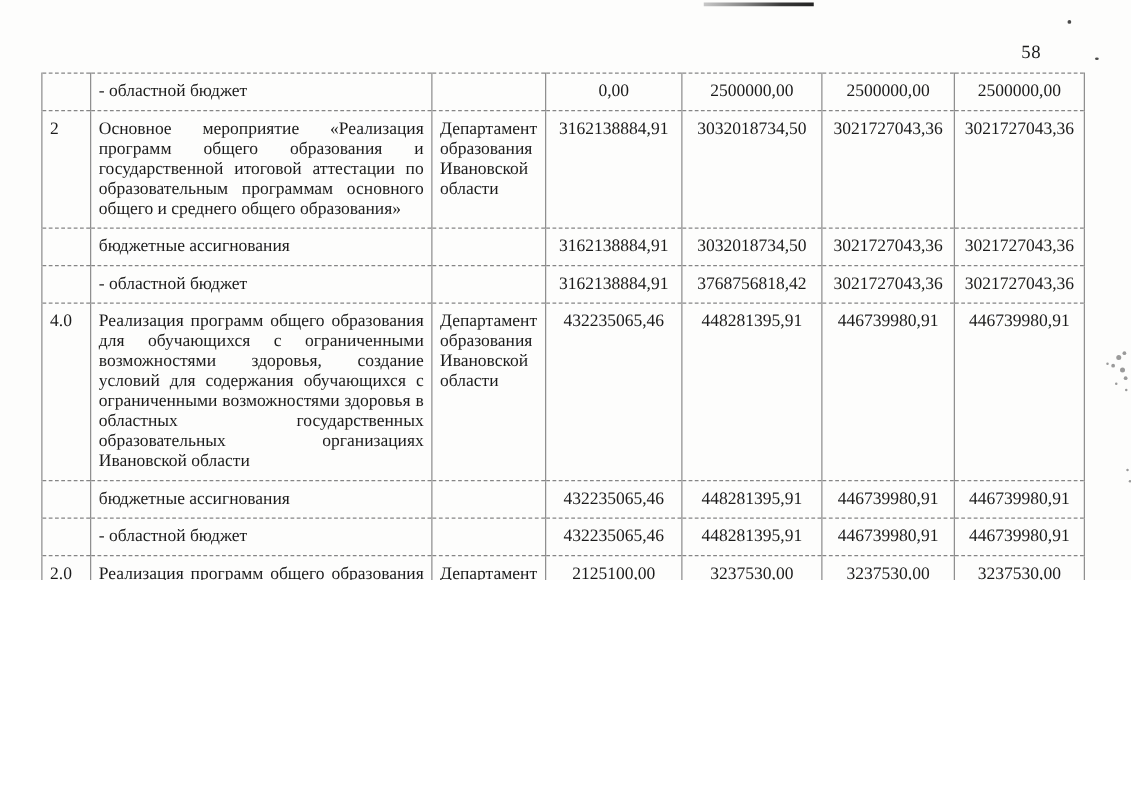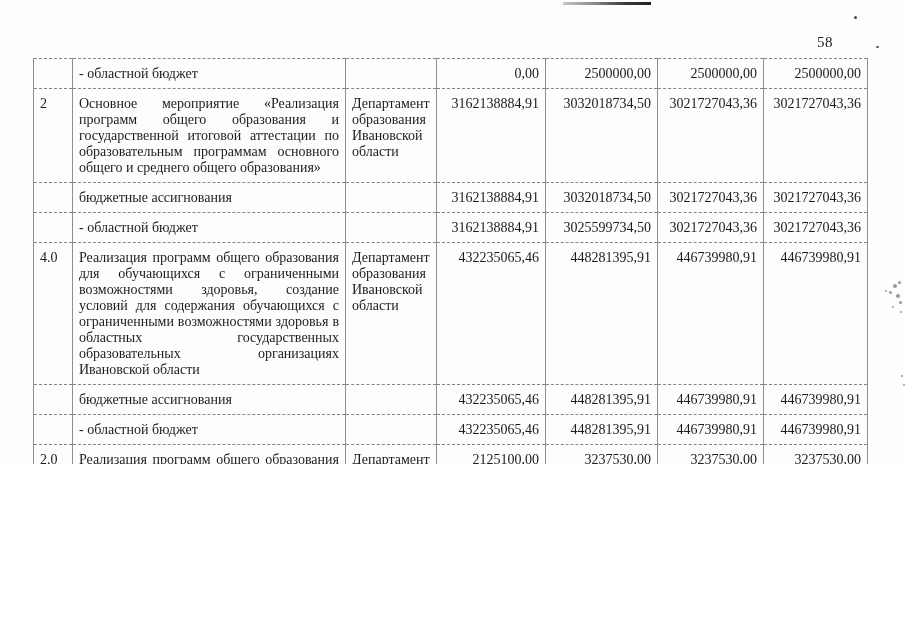--- a/index.html
+++ b/index.html
@@ -64,21 +64,21 @@
     border-top: 1px dashed #858585;
     border-bottom: 1px dashed #858585;
     vertical-align: top;
     padding: 7px 6px 6px 6px;
     overflow: hidden;
   }
   td.c-num  { text-align: left; padding-left: 8px; }
   td.c-desc { text-align: left; }
   tr.row-main td.c-desc { text-align: justify; }
   td.c-dept { padding-left: 2px; padding-right: 2px; }
-  td.c-val  { text-align: right; white-space: nowrap; }
+  td.c-val  { text-align: center; white-space: nowrap; }
 </style>
 </head>
 <body>
 
 <div class="page">
 
   <div class="top-line"></div>
   <div class="dot d1"></div>
   <div class="dot d2"></div>
 
@@ -120,21 +120,21 @@
       <td class="c-val">3162138884,91</td>
       <td class="c-val">3032018734,50</td>
       <td class="c-val">3021727043,36</td>
       <td class="c-val">3021727043,36</td>
     </tr>
         <tr class="row-sub">
       <td class="c-num"></td>
       <td class="c-desc">- областной бюджет</td>
       <td class="c-dept"></td>
       <td class="c-val">3162138884,91</td>
-      <td class="c-val">3025599734,50</td>
+      <td class="c-val">3768756818,42</td>
       <td class="c-val">3021727043,36</td>
       <td class="c-val">3021727043,36</td>
     </tr>
         <tr class="row-main">
       <td class="c-num">4.0</td>
       <td class="c-desc">Реализация программ общего образования для обучающихся с ограниченными возможностями здоровья, создание условий для содержания обучающихся с ограниченными возможностями здоровья в областных государственных образовательных организациях Ивановской области</td>
       <td class="c-dept">Департамент образования Ивановской области</td>
       <td class="c-val">432235065,46</td>
       <td class="c-val">448281395,91</td>
       <td class="c-val">446739980,91</td>

